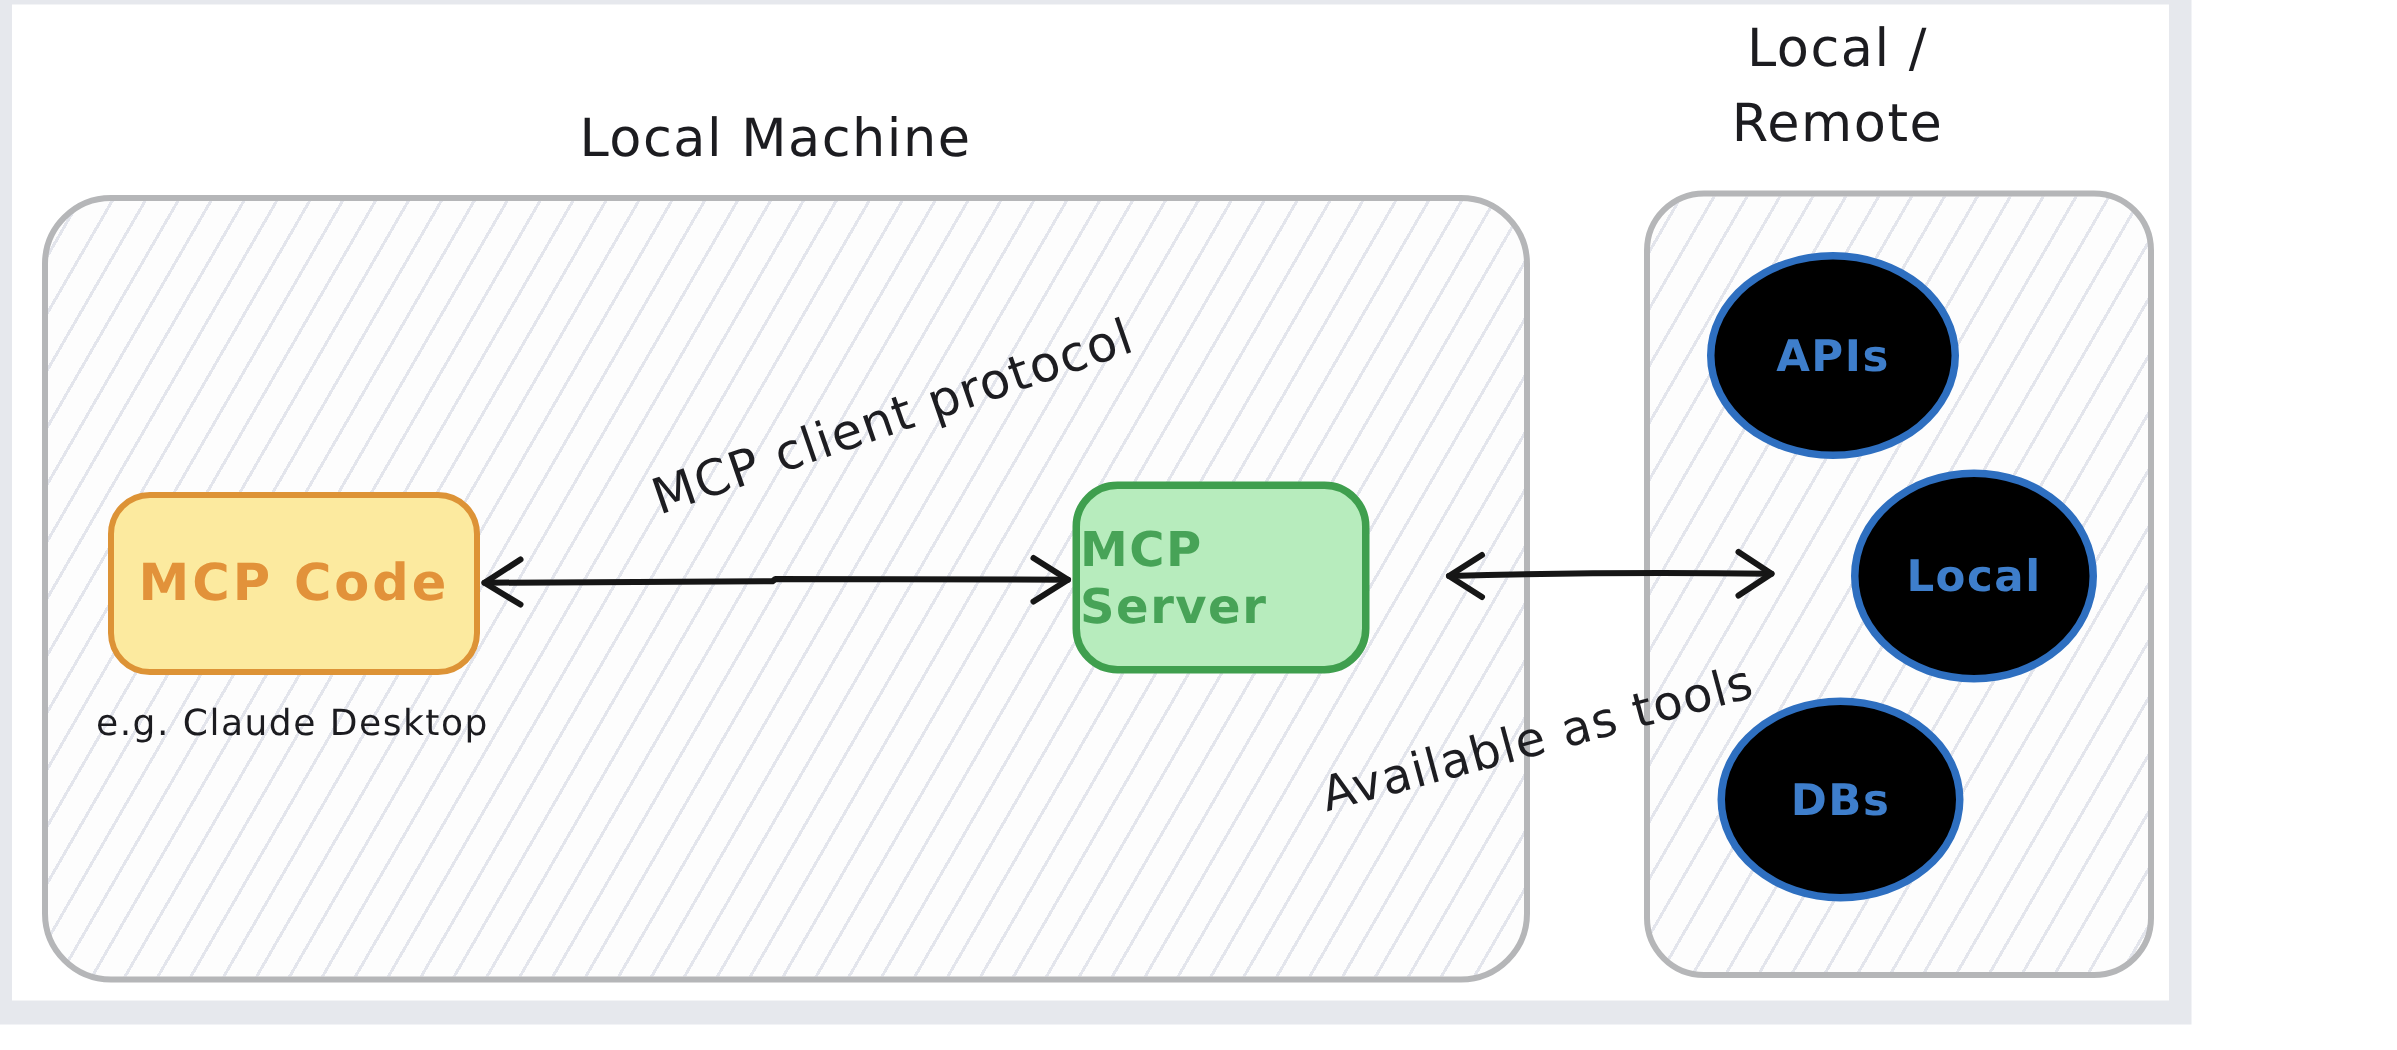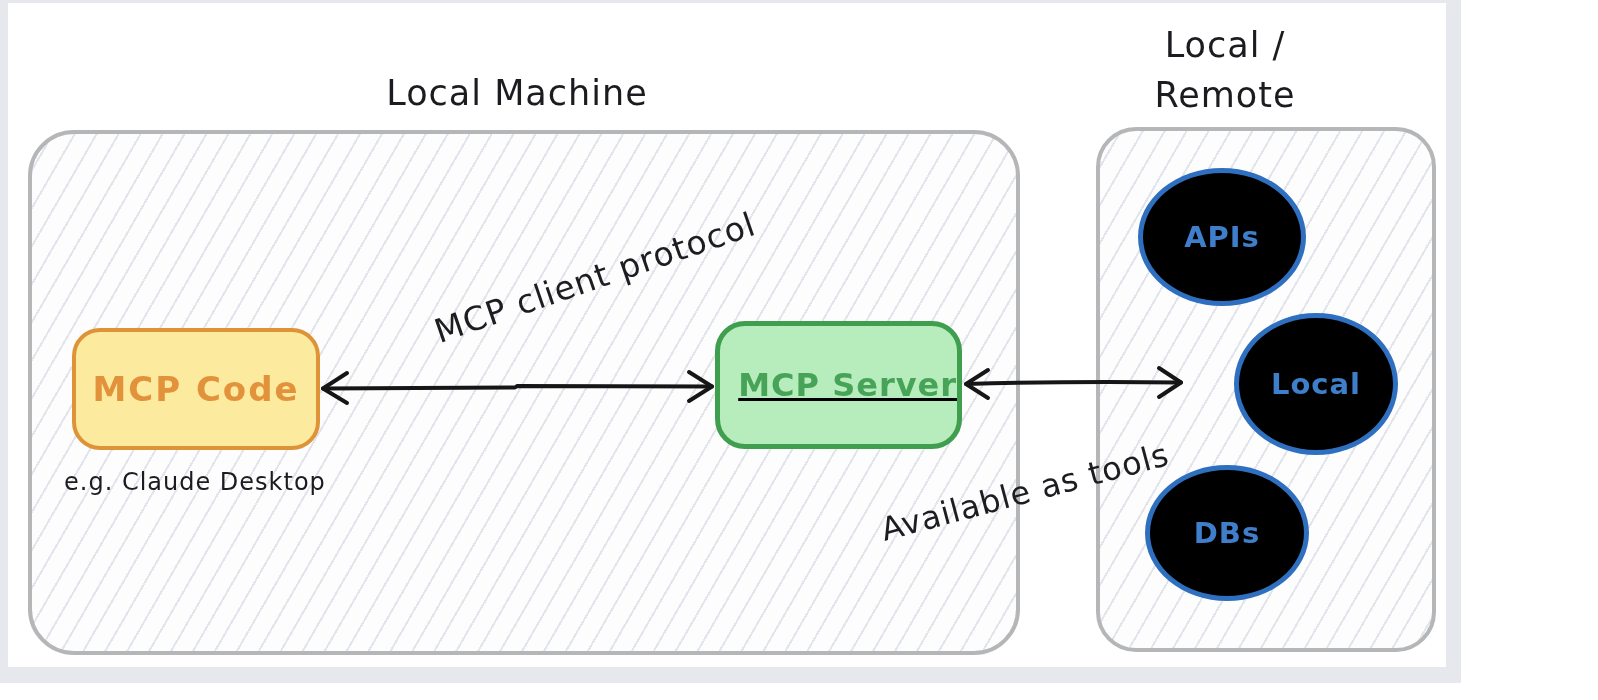--- a/index.html
+++ b/index.html
@@ -15,31 +15,31 @@
     background-image:repeating-linear-gradient(120deg,
       rgba(0,0,0,0) 0px, rgba(0,0,0,0) 17px,
       #e3e5ec 17px, #e3e5ec 19px);
     box-sizing:border-box;
   }
   #local-machine-box{left:28px;top:130px;width:992px;height:525px;border-radius:46px;}
   #local-remote-box{left:1096px;top:127px;width:340px;height:525px;border-radius:40px;}
   
   .title{color:#1c1c20;font-size:35px;font-weight:500;text-align:center;letter-spacing:1px;}
   #title-local-machine{left:357px;top:53px;width:320px;margin-top:20px;}
-  #title-local-remote{left:1100px;top:20px;width:250px;line-height:50px;}
+  #title-local-remote{left:1100px;top:8px;width:250px;line-height:50px;}
   
   #mcp-host{left:72px;top:328px;width:248px;height:122px;border-radius:28px;
     background:#fcea9f;border:4px solid #dd9336;box-sizing:border-box;
     display:flex;align-items:center;justify-content:center;}
   #mcp-host .lbl{color:#e2923a;font-size:34px;font-weight:bold;letter-spacing:2px;}
   #host-caption{left:64px;top:468px;width:310px;color:#1c1c20;font-size:24px;letter-spacing:1px;}
   
-  #mcp-server{left:715px;top:321px;width:247px;height:128px;border-radius:30px;
+  #mcp-server{left:715px;top:321px;width:198px;height:128px;border-radius:30px;
     background:#b7ecbd;border:5px solid #3f9f4e;box-sizing:border-box;
-    display:flex;align-items:center;justify-content:flex-end;text-decoration:underline;}
+    display:flex;align-items:center;justify-content:flex-end;}
   #mcp-server .lbl{color:#47a357;font-size:32px;font-weight:bold;letter-spacing:1px;}
   
   .arrow-label{color:#1d1d21;font-size:33px;font-weight:500;text-align:center;letter-spacing:1px;}
   #protocol-label{left:395px;top:258px;width:400px;transform:rotate(-19deg);}
   #tools-label{left:865px;top:473px;width:320px;font-size:32px;transform:rotate(-15deg);}
   
   .node-circle{border-radius:50%;background:#000000;border:5px solid #2e6fc0;
     box-sizing:border-box;display:flex;align-items:center;justify-content:center;}
   .node-circle .lbl{color:#3e7ecb;font-size:29px;font-weight:bold;letter-spacing:1px;}
   #node-apis{left:1138px;top:168px;width:168px;height:138px;}

